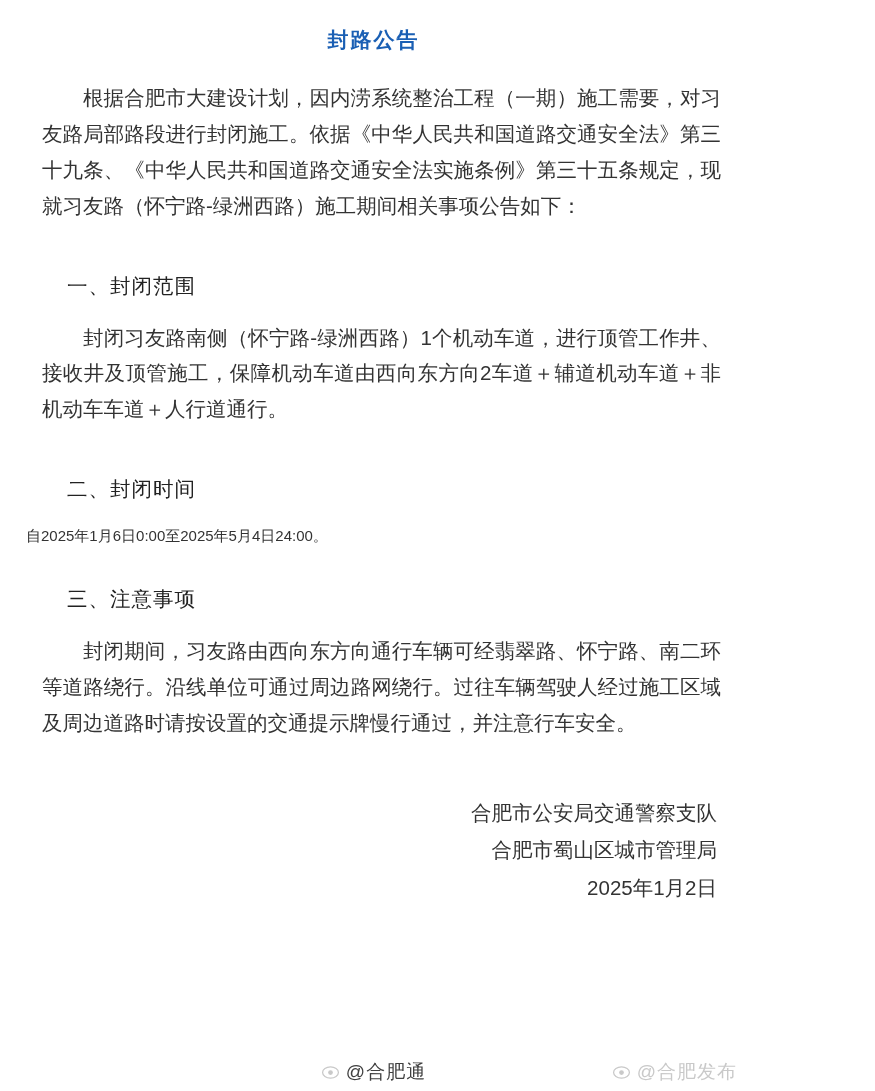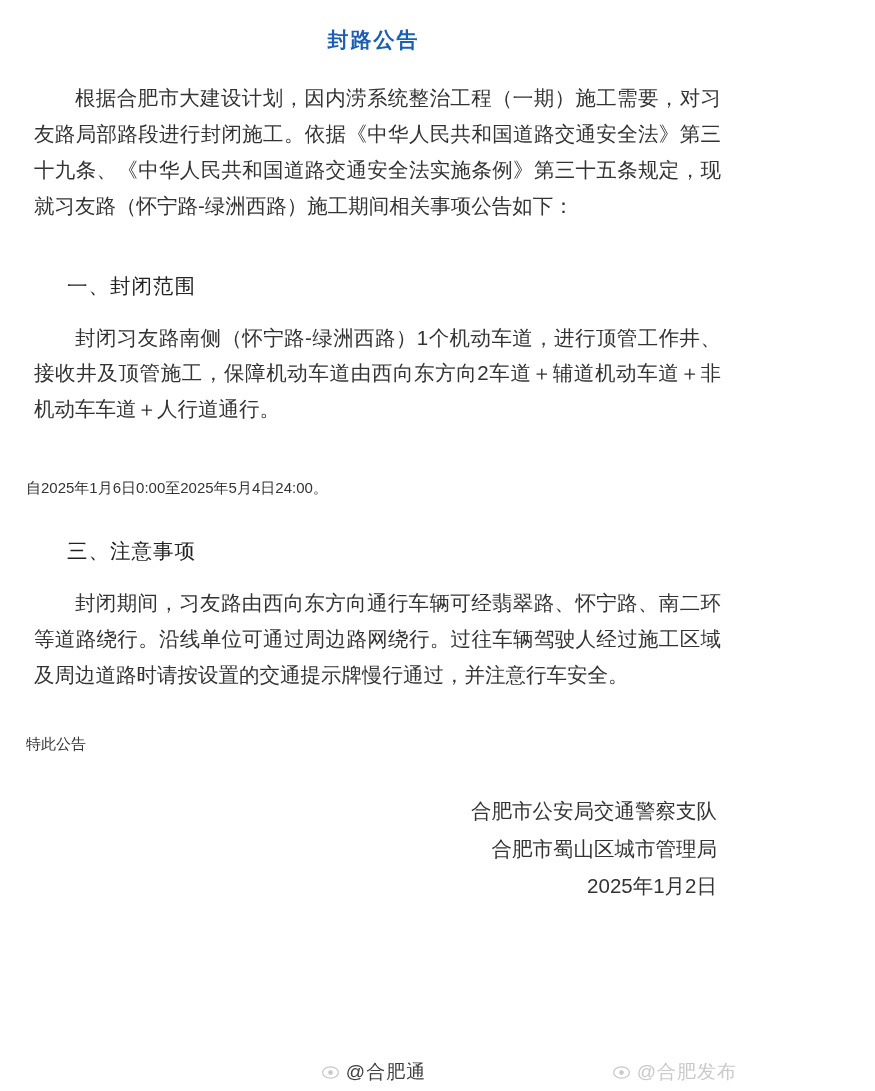--- a/index.html
+++ b/index.html
@@ -29,21 +29,21 @@
     font-weight: bold;
     letter-spacing: 2px;
     margin: 8px 0 26px 0;
   }
   .para {
     font-size: 20.5px;
     line-height: 1.75;
     color: #333333;
     text-align: justify;
     text-justify: inter-ideograph;
-    margin: 0 0 22px 8px;
+    margin: 0 0 22px 16px;
     padding: 0 4px;
   }
   .indent {
     text-indent: 2em;
   }
   .section-heading {
     font-size: 20.5px;
     font-weight: normal;
     color: #222222;
     margin: 0 0 20px 0;
@@ -118,30 +118,30 @@
 
     <p class="para indent">根据合肥市大建设计划，因内涝系统整治工程（一期）施工需要，对习友路局部路段进行封闭施工。依据《中华人民共和国道路交通安全法》第三十九条、《中华人民共和国道路交通安全法实施条例》第三十五条规定，现就习友路（怀宁路-绿洲西路）施工期间相关事项公告如下：</p>
 
     <div class="spacer-lg"></div>
 
     <div class="section-heading">一、封闭范围</div>
     <p class="para indent">封闭习友路南侧（怀宁路-绿洲西路）1个机动车道，进行顶管工作井、接收井及顶管施工，保障机动车道由西向东方向2车道＋辅道机动车道＋非机动车车道＋人行道通行。</p>
 
     <div class="spacer-lg"></div>
 
+    <div class="section-heading">二、封闭时间</div>
     <p class="plain-line">自2025年1月6日0:00至2025年5月4日24:00。</p>
 
     <div class="spacer-md"></div>
 
     <div class="section-heading">三、注意事项</div>
     <p class="para indent">封闭期间，习友路由西向东方向通行车辆可经翡翠路、怀宁路、南二环等道路绕行。沿线单位可通过周边路网绕行。过往车辆驾驶人经过施工区域及周边道路时请按设置的交通提示牌慢行通过，并注意行车安全。</p>
 
     <div class="spacer-md"></div>
 
-    <p class="plain-line">特此公告</p>
 
     <div class="spacer-md"></div>
 
     <div class="signature">
       <div>合肥市公安局交通警察支队</div>
       <div>合肥市蜀山区城市管理局</div>
       <div>2025年1月2日</div>
     </div>
 
   </div>

